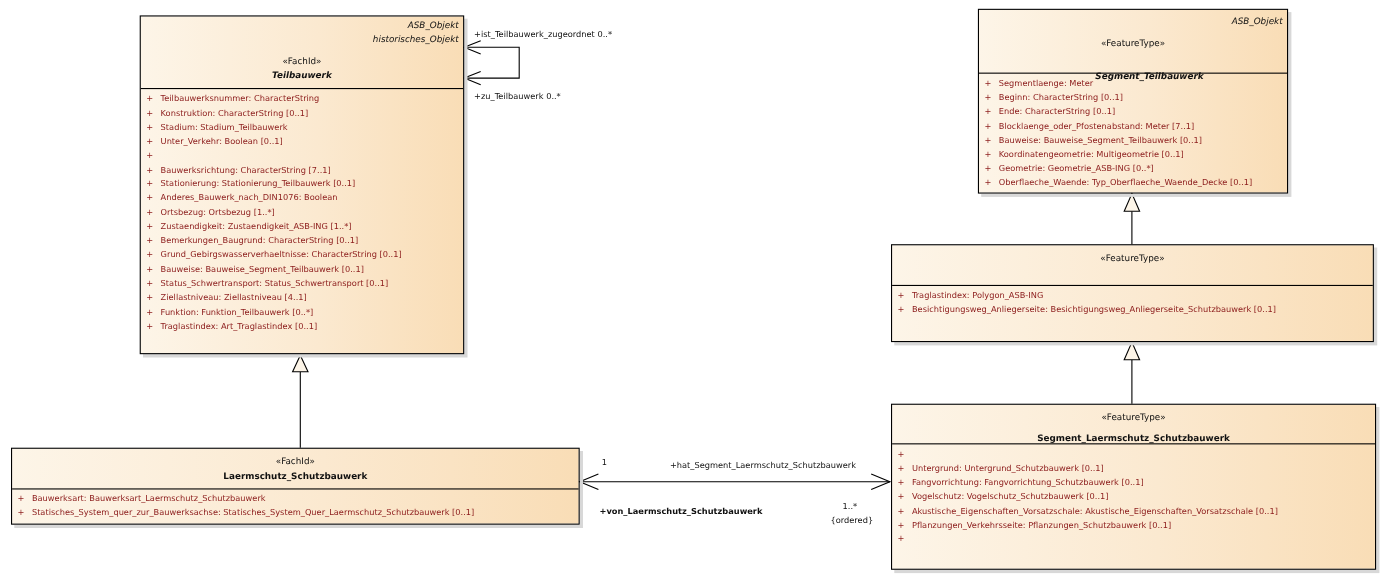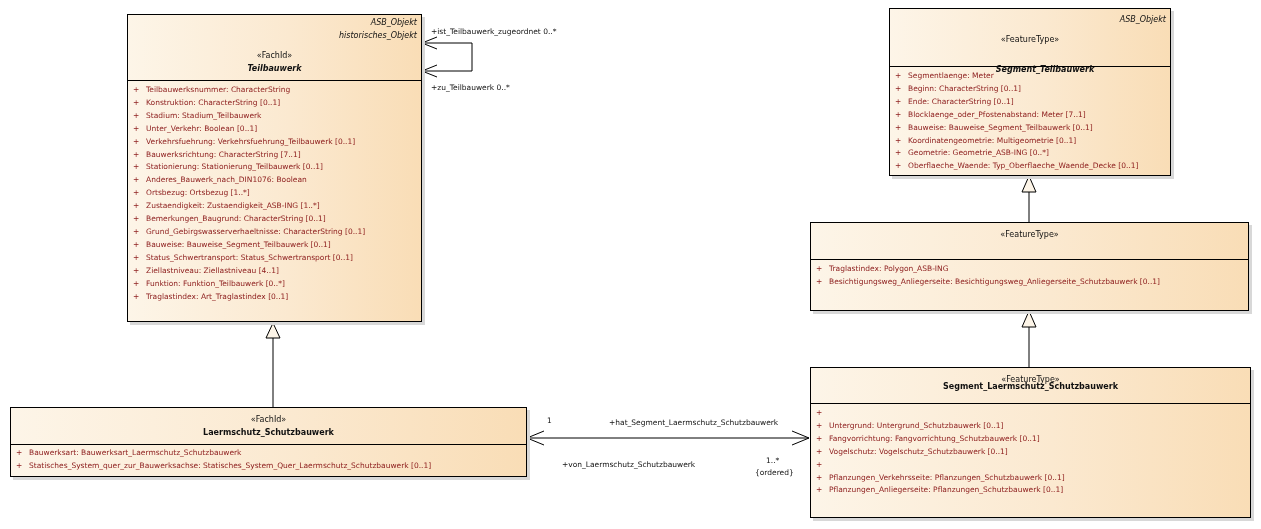--- a/index.html
+++ b/index.html
@@ -64,21 +64,20 @@
       <div class="attr">
         <span class="vis">+</span>
         <span>Stadium: Stadium_Teilbauwerk</span>
       </div>
       <div class="attr">
         <span class="vis">+</span>
         <span>Unter_Verkehr: Boolean [0..1]</span>
       </div>
       <div class="attr">
         <span class="vis">+</span>
-        <span>Verkehrsfuehrung: Verkehrsfuehrung_Teilbauwerk [0..1]</span>
       </div>
       <div class="attr">
         <span class="vis">+</span>
         <span>Bauwerksrichtung: CharacterString [7..1]</span>
       </div>
       <div class="attr">
         <span class="vis">+</span>
         <span>Stationierung: Stationierung_Teilbauwerk [0..1]</span>
       </div>
       <div class="attr">
@@ -178,48 +177,48 @@
       <div class="attr">
         <span class="vis">+</span>
         <span>Besichtigungsweg_Anliegerseite: Besichtigungsweg_Anliegerseite_Schutzbauwerk [0..1]</span>
       </div>
     </div>
 </div>
 
 <div class="cls" style="left:810px; top:367px; width:441px; height:151px;">
   <div class="hdr" style="height:36px;">
     <div class="stereo" style="top:6px;">«FeatureType»</div>
-    <div class="cname" style="top:13px;">Segment_Laermschutz_Schutzbauwerk</div>
+    <div class="cname" style="top:25px;">Segment_Laermschutz_Schutzbauwerk</div>
   </div>
   <div class="attrs">
       <div class="attr">
         <span class="vis">+</span>
       </div>
       <div class="attr">
         <span class="vis">+</span>
         <span>Untergrund: Untergrund_Schutzbauwerk [0..1]</span>
       </div>
       <div class="attr">
         <span class="vis">+</span>
         <span>Fangvorrichtung: Fangvorrichtung_Schutzbauwerk [0..1]</span>
       </div>
       <div class="attr">
         <span class="vis">+</span>
         <span>Vogelschutz: Vogelschutz_Schutzbauwerk [0..1]</span>
       </div>
       <div class="attr">
         <span class="vis">+</span>
+        <span>Akustische_Eigenschaften_Vorsatzschale: Akustische_Eigenschaften_Vorsatzschale [0..1]</span>
       </div>
       <div class="attr">
         <span class="vis">+</span>
         <span>Pflanzungen_Verkehrsseite: Pflanzungen_Schutzbauwerk [0..1]</span>
       </div>
       <div class="attr">
         <span class="vis">+</span>
-        <span>Pflanzungen_Anliegerseite: Pflanzungen_Schutzbauwerk [0..1]</span>
       </div>
     </div>
 </div>
 
 <div class="cls" style="left:10px; top:407px; width:517px; height:70px;">
   <div class="hdr" style="height:37px;">
     <div class="stereo" style="top:6px;">«FachId»</div>
     <div class="cname" style="top:19px;">Laermschutz_Schutzbauwerk</div>
   </div>
   <div class="attrs" style="padding-top:2px;">
@@ -232,15 +231,15 @@
         <span>Statisches_System_quer_zur_Bauwerksachse: Statisches_System_Quer_Laermschutz_Schutzbauwerk [0..1]</span>
       </div>
     </div>
 </div>
 
 <div class="lbl" style="left:431px; top:27px;">+ist_Teilbauwerk_zugeordnet 0..*</div>
 <div class="lbl" style="left:431px; top:83px;">+zu_Teilbauwerk 0..*</div>
 
 <div class="lbl" style="left:547px; top:416px;">1</div>
 <div class="lbl" style="left:609px; top:418px;">+hat_Segment_Laermschutz_Schutzbauwerk</div>
-<div class="lbl" style="left:562px; top:460px;">+von_Laermschutz_Schutzbauwerk</div>
+<div class="lbl" style="left:545px; top:460px;font-weight:bold;">+von_Laermschutz_Schutzbauwerk</div>
 <div class="lbl" style="left:766px; top:456px;">1..*</div>
 <div class="lbl" style="left:755px; top:468px;">{ordered}</div>
 
 </body></html>

